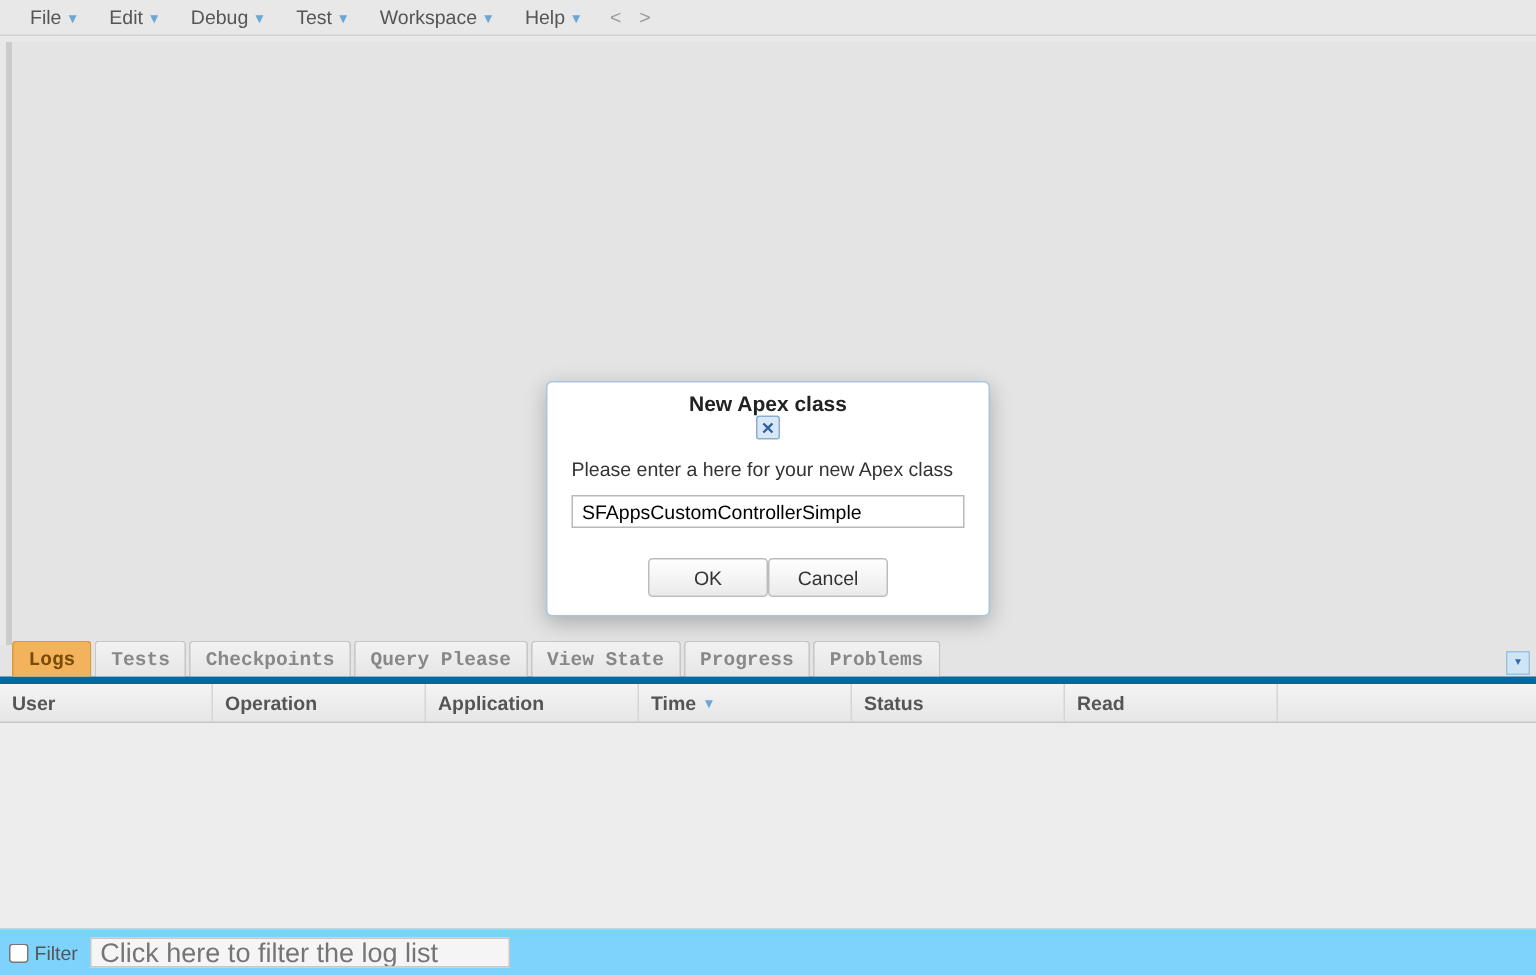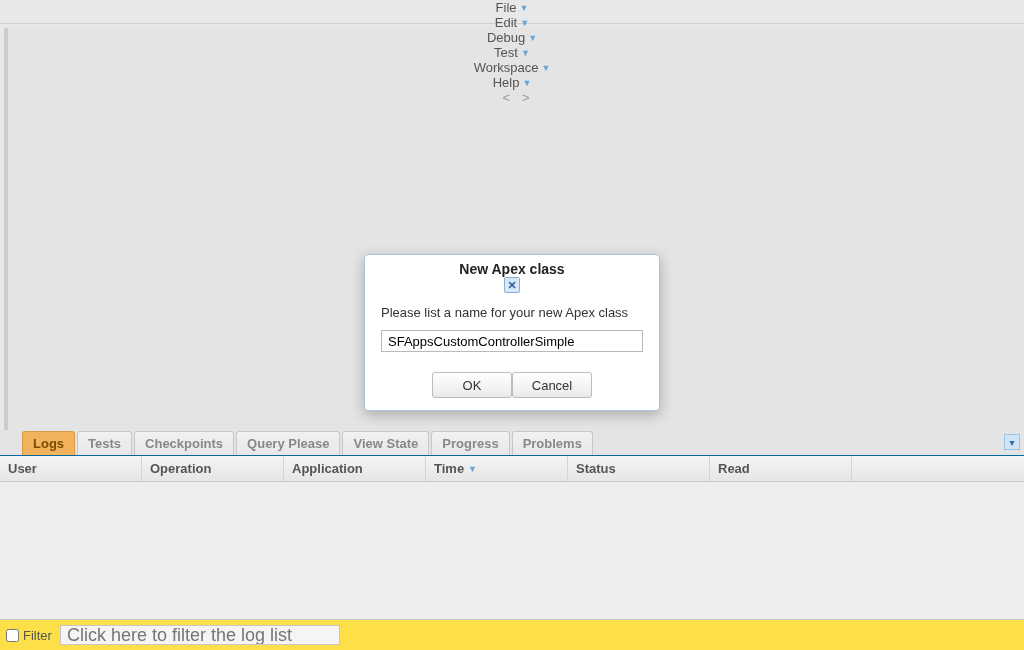--- a/index.html
+++ b/index.html
@@ -14,21 +14,20 @@
   position: relative;
 }
 .menubar {
   height: 24px;
   background: #e8e8e8;
   border-bottom: 1px solid #d0d0d0;
   display: flex;
   align-items: center;
   padding: 0 10px;
   gap: 0;
-  flex-direction: column;
 }
 .menu-item {
   display: flex;
   align-items: center;
   padding: 0 10px;
   height: 100%;
   cursor: pointer;
   color: #555;
   font-size: 13px;
 }
@@ -55,23 +54,24 @@
   left: 0; right: 0;
   top: 430px;
   bottom: 0;
   background: #e4e4e4;
 }
 .tabs {
   display: flex;
   height: 26px;
   align-items: flex-end;
   gap: 2px;
-  padding-left: 22px;
-  border-bottom: 1px solid #0369a1;
+  padding-left: 8px;
+  border-bottom: 5px solid #0369a1;
   position: relative;
+  font-family: Liberation Mono, monospace;
 }
 .tab {
   padding: 4px 10px;
   font-size: 13px;
   color: #888;
   background: linear-gradient(#f2f2f2,#e6e6e6);
   border: 1px solid #c7c7c7;
   border-bottom: none;
   border-radius: 3px 3px 0 0;
   cursor: pointer;
@@ -116,21 +116,21 @@
 .sort-ind { font-size: 9px; color: #6aa6d6; }
 .grid-body {
   height: 140px;
   background: #ededed;
 }
 .filter-bar {
   position: absolute;
   left: 0; right: 0;
   bottom: 0;
   height: 26px;
-  background: #fde047;
+  background: #7dd3fc;
   border-top: 1px solid #c7c7c7;
   display: flex;
   align-items: center;
   padding: 15px 6px;
   gap: 8px;
 }
 .filter-check {
   display: flex;
   align-items: center;
   gap: 4px;
@@ -287,20 +287,20 @@
     <input class="filter-input" placeholder="Click here to filter the log list" style="">
   </div>
 </div>
 
 <div class="dialog">
   <div class="dlg-header">
     <span>New Apex class</span>
     <div class="dlg-close">✕</div>
   </div>
   <div class="dlg-body">
-    <div class="prompt">Please list a name for your new Apex class</div>
+    <div class="prompt">Please enter a here for your new Apex class</div>
     <input class="dlg-input" type="text" value="SFAppsCustomControllerSimple" style="">
   </div>
   <div class="dlg-buttons">
     <button class="dlg-btn">OK</button>
     <button class="dlg-btn">Cancel</button>
   </div>
 </div>
 
 </body></html>

